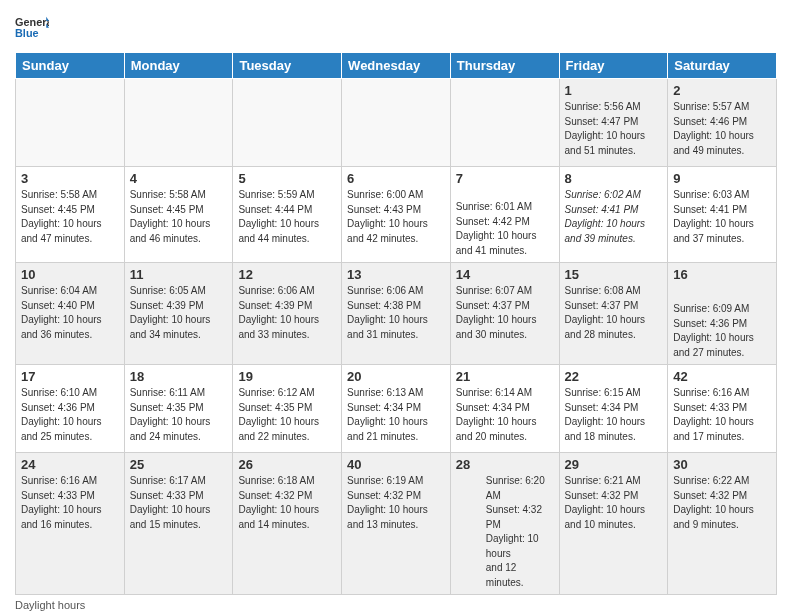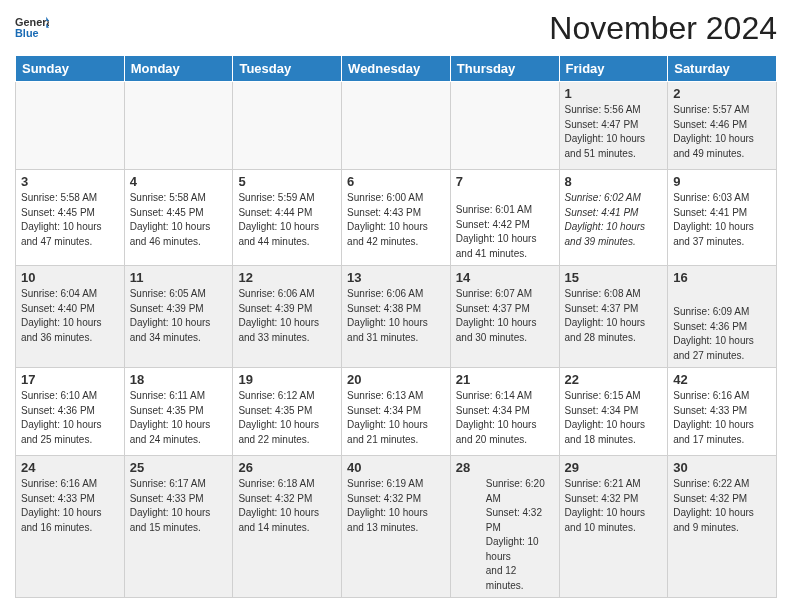--- a/index.html
+++ b/index.html
@@ -92,21 +92,20 @@
   <div class="header">
     <div class="logo">
   <svg width="34" height="34" viewBox="0 0 50 34" xmlns="http://www.w3.org/2000/svg">
     <text x="0" y="15" font-size="16" font-weight="bold" font-family="Arial,sans-serif" fill="#333">General</text>
     <text x="0" y="31" font-size="16" font-weight="bold" font-family="Arial,sans-serif" fill="#1a6bb5">Blue</text>
     <polygon points="46,2 50,8 46,8" fill="#1a6bb5"></polygon>
     <polygon points="46,12 50,18 46,18" fill="#1a6bb5"></polygon>
   </svg>
 </div>
     <div class="title-block">
-      <div class="month-title">November 2024</div>
     </div>
   </div>
 
   <table class="calendar">
     <thead>
       <tr>
         <th>Sunday</th>
         <th>Monday</th>
         <th>Tuesday</th>
         <th>Wednesday</th>
@@ -337,13 +336,16 @@
             <span class="day-number">30</span>
             <div class="day-info" style="white-space: pre-line;">Sunrise: 6:22 AM
 Sunset: 4:32 PM
 Daylight: 10 hours
 and 9 minutes.</div>
           </td>
         </tr>
       </tbody>
   </table>
 
+  <div class="footer">
+    <span>Daylight hours</span>
+  </div>
 </div>
 
 </body></html>

